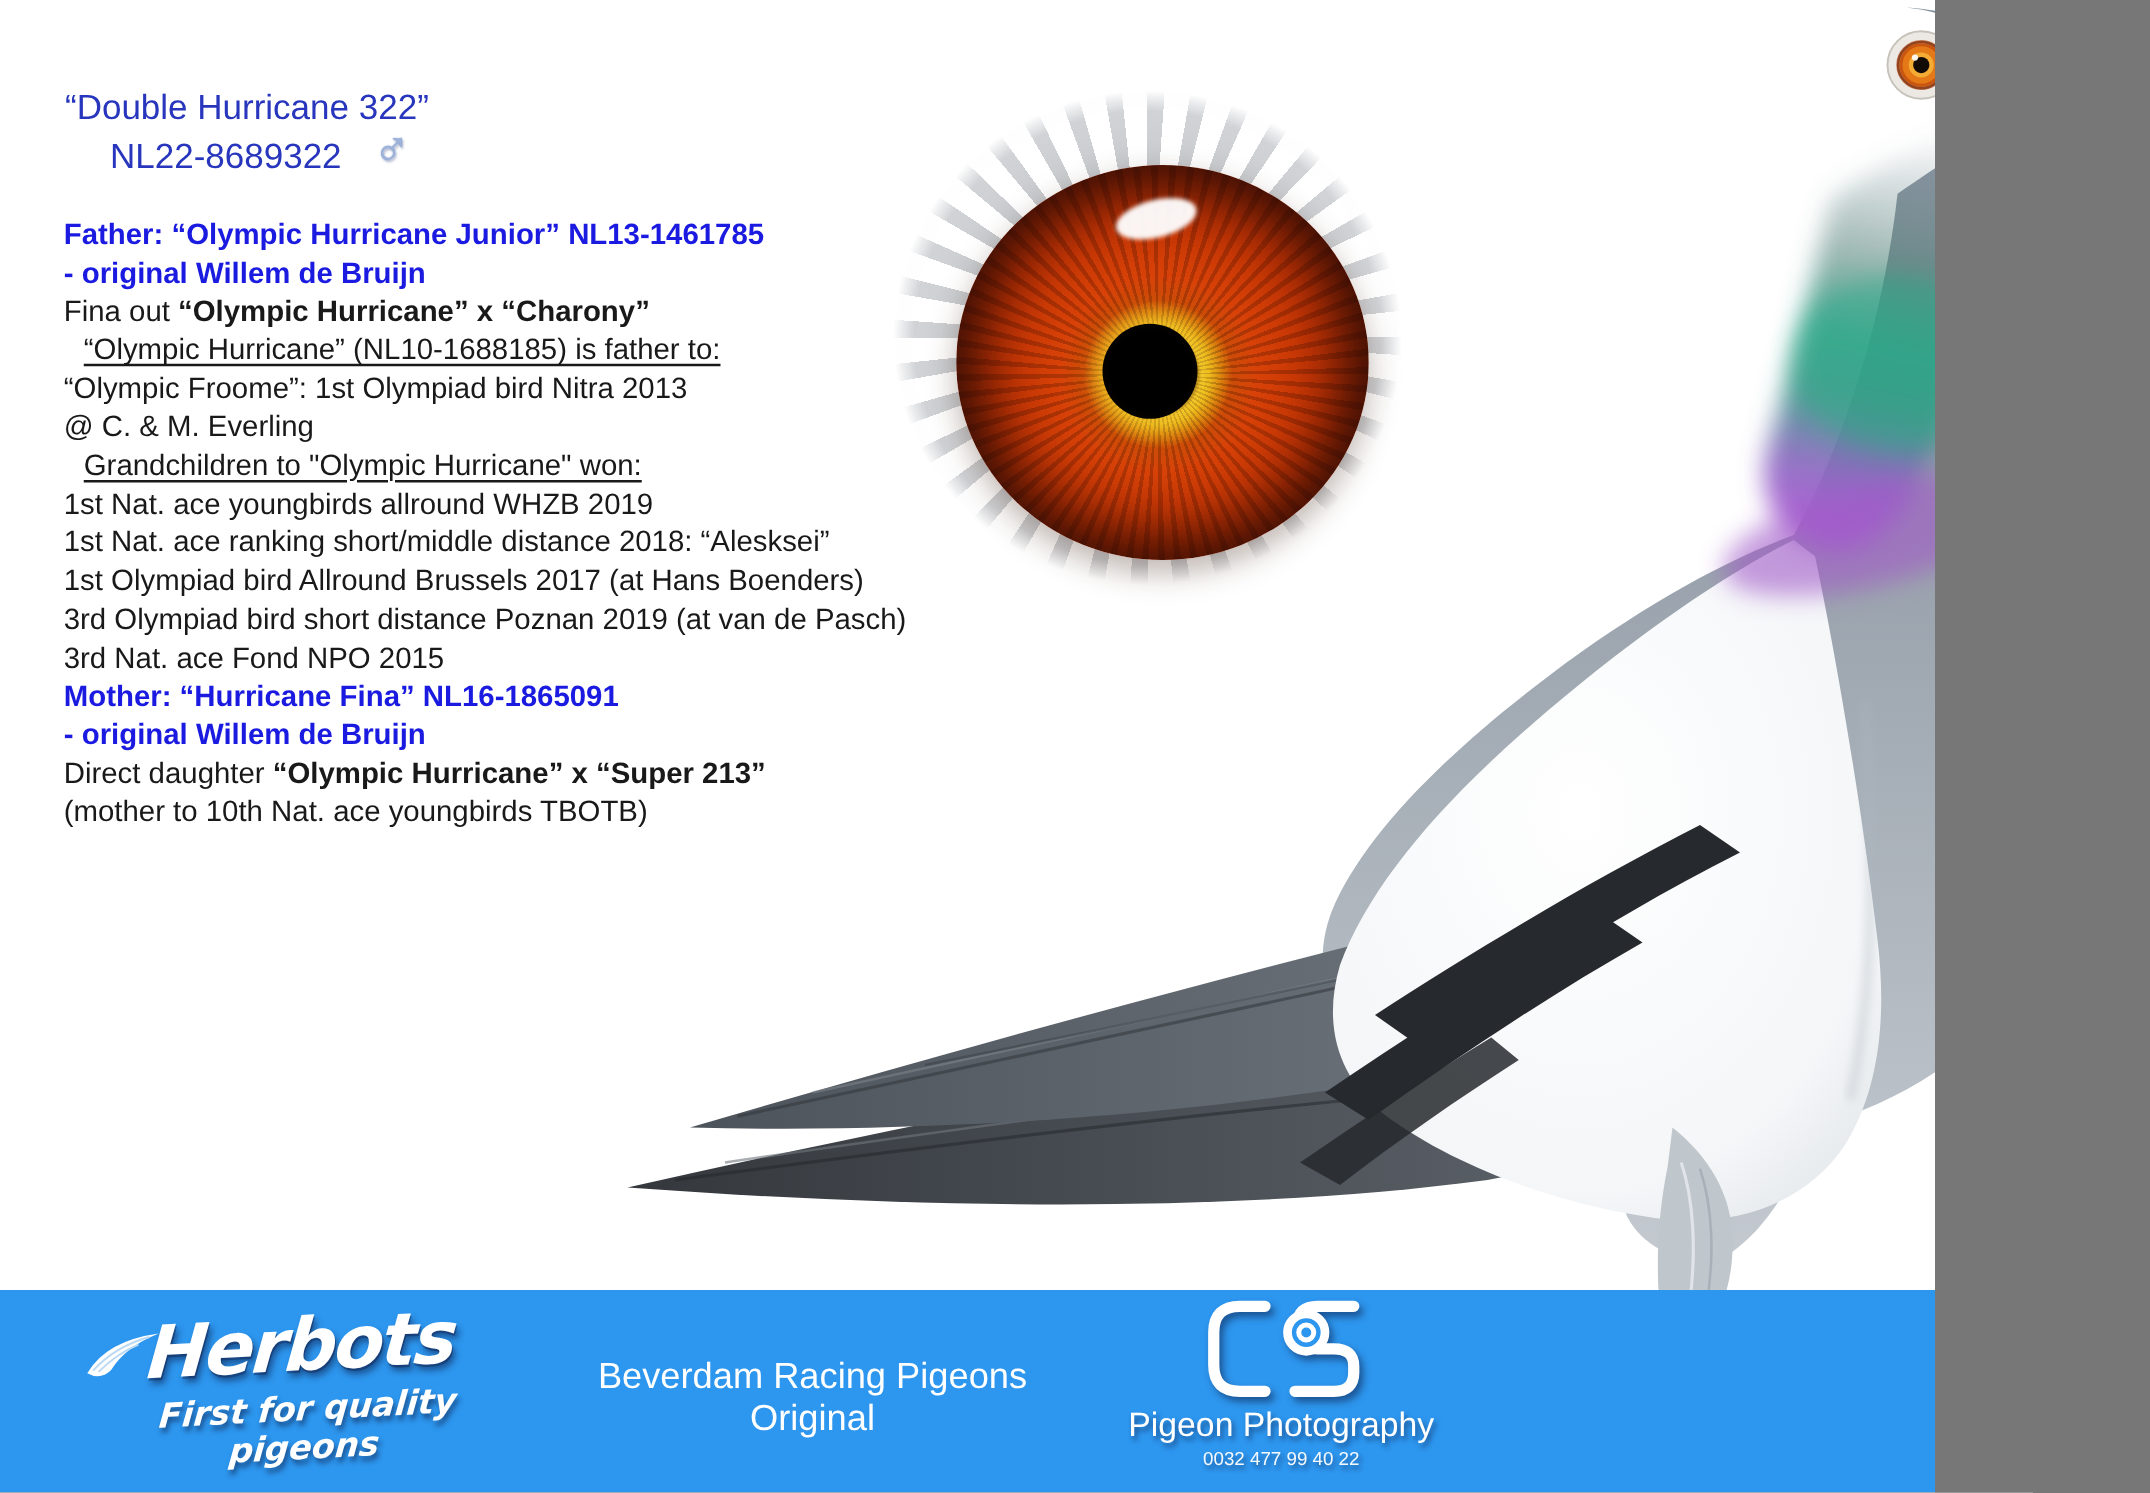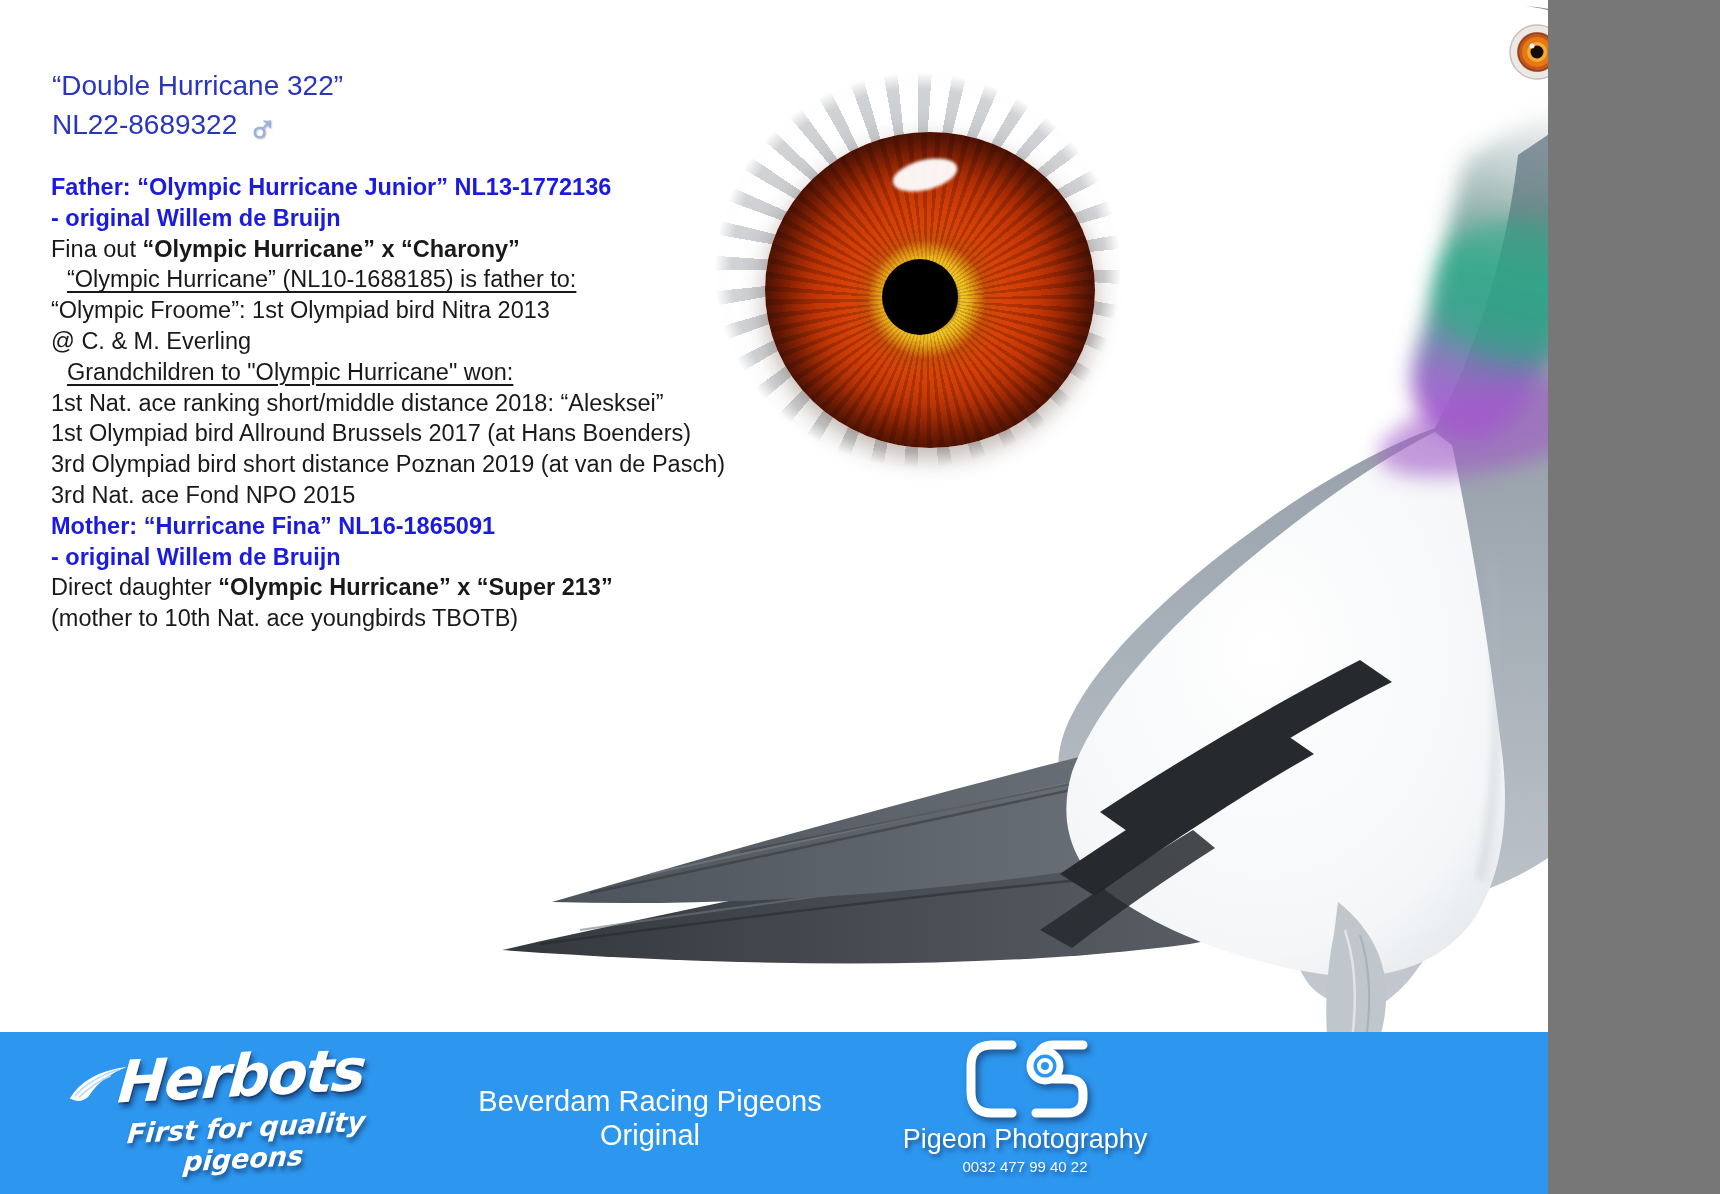--- a/index.html
+++ b/index.html
@@ -1,20 +1,20 @@
 <!DOCTYPE html>
 <html><head>
 <meta charset="utf-8">
 <style>
   html,body{margin:0;padding:0;background:#777;}
   .canvas{position:relative;width:1548px;height:1194px;background:#ffffff;overflow:hidden;
           font-family:"Liberation Sans",sans-serif;}
   
   .title-block{position:absolute;left:52px;top:66px;color:#2836bd;font-size:28px;line-height:39px;}
-  .bird-ring{display:flex;align-items:flex-end;gap:10px;}
+  .bird-ring{display:flex;align-items:flex-start;gap:25px;margin-left:36px;}
   .male{font-size:40px;color:#9db4dd;text-shadow:0 0 1px #6f83b3,1px 1px 2px rgba(60,80,140,.5);line-height:30px;}
   
   .pedigree{position:absolute;left:51px;top:172px;width:680px;font-size:23.5px;line-height:30.8px;color:#191919;}
   .ped-line{white-space:nowrap;}
   .ped-line.blue{color:#1a1ae0;}
   .ped-line .bold,.ped-line.bold{font-weight:700;}
   .ped-line.und{text-decoration:underline;text-underline-offset:4px;text-decoration-thickness:2px;margin-left:16px;}
   
   .eye{position:absolute;left:706px;top:64px;width:424px;height:412px;}
   .cere{position:absolute;inset:0;border-radius:50%;
@@ -58,27 +58,28 @@
 
   <div class="title-block">
     <div class="bird-name">“Double Hurricane 322”</div>
     <div class="bird-ring">
       <span>NL22-8689322</span>
       <span class="male">♂</span>
     </div>
   </div>
 
   <div class="pedigree">
-      <div class="ped-line blue bold"><span>Father: “Olympic Hurricane Junior” NL13-1772136</span></div>
+      <div class="ped-line blue bold"><span>Father: “Olympic Hurricane Junior” NL13-1461785</span></div>
       <div class="ped-line blue bold"><span>- original Willem de Bruijn</span></div>
       <div class="ped-line"><span>Fina out </span><span class="bold">“Olympic Hurricane” x “Charony”</span></div>
       <div class="ped-line und"><span>“Olympic Hurricane” (NL10-1688185) is father to:</span></div>
       <div class="ped-line"><span>“Olympic Froome”: 1st Olympiad bird Nitra 2013</span></div>
       <div class="ped-line"><span>@ C. &amp; M. Everling</span></div>
       <div class="ped-line und"><span>Grandchildren to "Olympic Hurricane" won:</span></div>
+      <div class="ped-line"><span>1st Nat. ace youngbirds allround WHZB 2019</span></div>
       <div class="ped-line"><span>1st Nat. ace ranking short/middle distance 2018: “Alesksei”</span></div>
       <div class="ped-line"><span>1st Olympiad bird Allround Brussels 2017 (at Hans Boenders)</span></div>
       <div class="ped-line"><span>3rd Olympiad bird short distance Poznan 2019 (at van de Pasch)</span></div>
       <div class="ped-line"><span>3rd Nat. ace Fond NPO 2015</span></div>
       <div class="ped-line blue bold"><span>Mother:  “Hurricane Fina” NL16-1865091</span></div>
       <div class="ped-line blue bold"><span>- original Willem de Bruijn</span></div>
       <div class="ped-line"><span>Direct daughter </span><span class="bold">“Olympic Hurricane” x “Super 213”</span></div>
       <div class="ped-line"><span>(mother to 10th Nat. ace youngbirds TBOTB)</span></div>
     </div>
 

